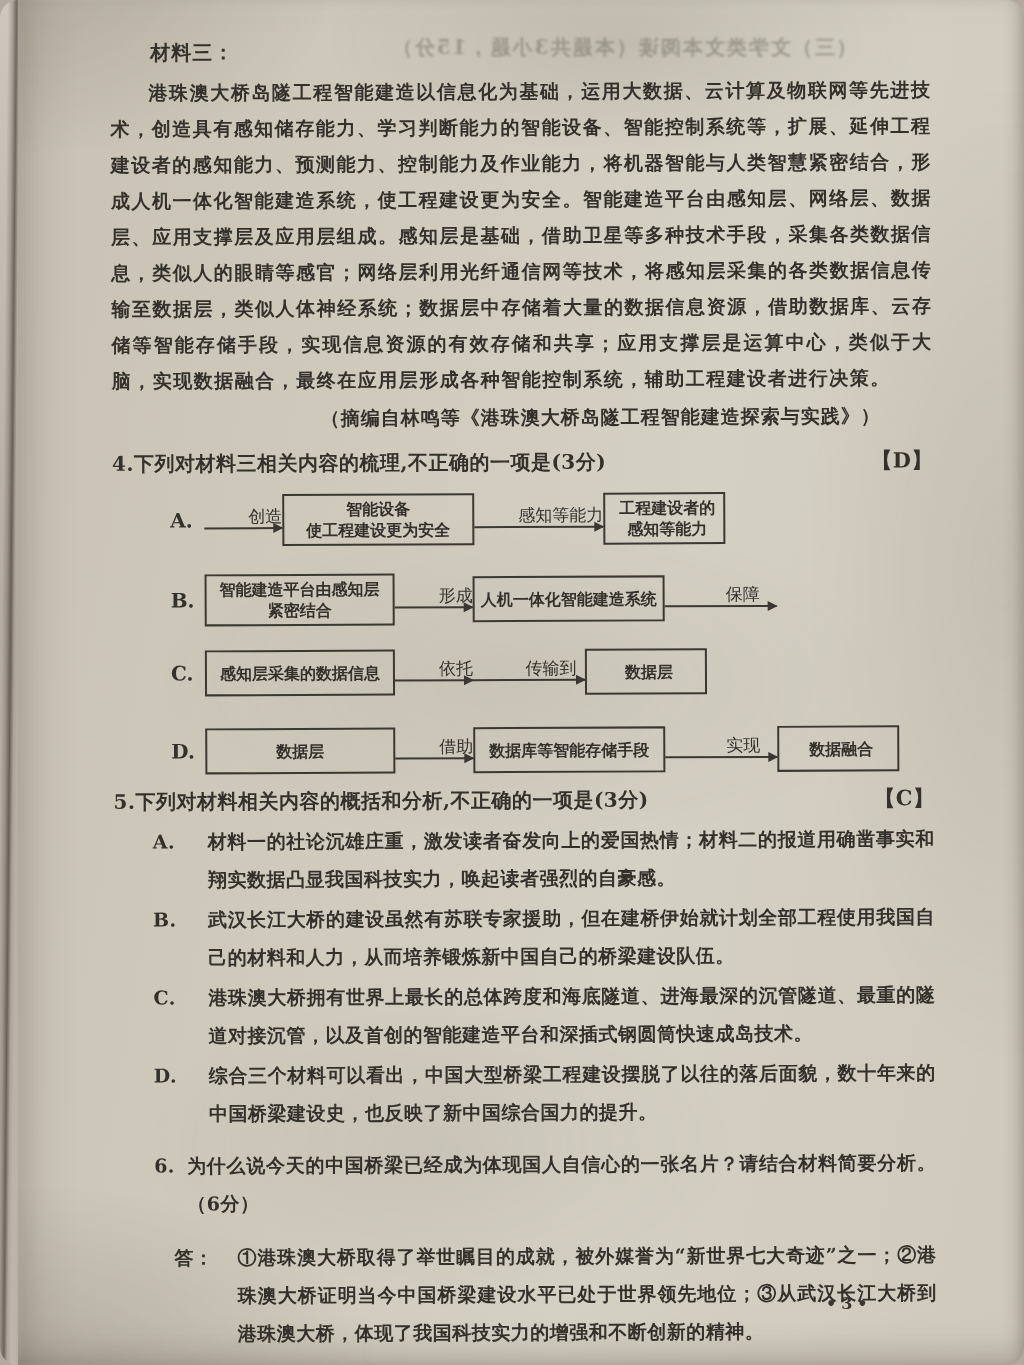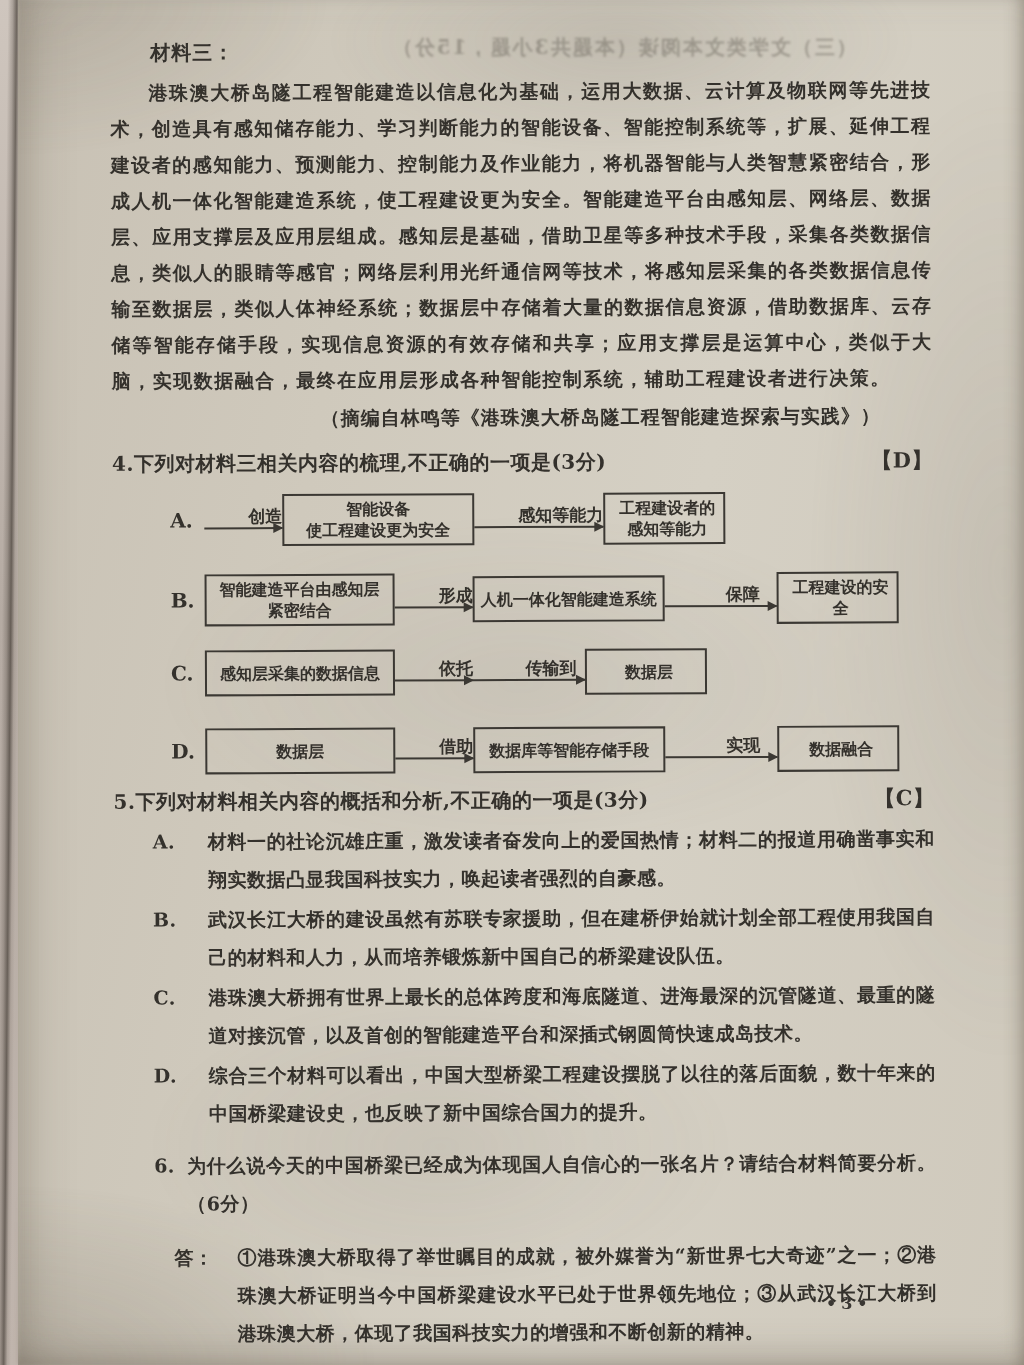--- a/index.html
+++ b/index.html
@@ -2,21 +2,21 @@
 <html><head>
 <meta charset="utf-8">
 <style>
   html, body { margin: 0; padding: 0; }
   body {
     width: 1024px; height: 1365px; overflow: hidden;
     background: #b3a9a1;
     font-family: "DejaVu Serif", "Liberation Serif", serif;
   }
   .photo {
-    position: relative; width: 1024px; height: 1365px; overflow: hidden;
+    position: relative; width: 1024px; height: 1365px; overflow: hidden; border-radius: 18px;
   }
   .desk-strip {
     position: absolute; left: 0; top: 0; width: 30px; height: 100%;
     background: linear-gradient(180deg, #cfc6be 0%, #b5aba3 45%, #c0b5ad 100%);
   }
   .page-edge-line {
     position: absolute; left: 8px; top: -10px; width: 16px; height: 1390px;
     background: linear-gradient(90deg, transparent 0%, rgba(60,52,44,0.25) 30%,
                 rgba(50,43,36,0.60) 55%, rgba(120,110,100,0.20) 78%, transparent 100%);
     transform: rotate(0.55deg); transform-origin: top left;
@@ -90,21 +90,21 @@
   .fc-b1 { flex: 0 0 190px; }
   .fc-b2 { flex: 0 0 192px; }
   .fc-b3 { flex: 0 0 122px; padding-left: 8px; }
   .fc-arrow {
     display: flex; flex-direction: column; align-items: center; justify-content: center;
     transform: translateY(-3px);
   }
   .fc-a1 { flex: 0 0 66px; }
   .fc-a2 { flex: 0 0 112px; }
   .fc-arrow-label {
-    font-size: 17px; font-weight: 700; line-height: 20px; white-space: nowrap;
+    font-size: 17px; font-weight: 400; line-height: 20px; white-space: nowrap;
     margin-bottom: 1px;
     margin-left: 44px;
   }
   .fc-arrow-line {
     position: relative; width: 100%; height: 2px; background: #3b3833;
   }
   .fc-arrow-line::after {
     content: ''; position: absolute; right: -1px; top: -4px;
     border-left: 10px solid #3b3833;
     border-top: 5px solid transparent; border-bottom: 5px solid transparent;
@@ -186,21 +186,20 @@
 紧密结合</div>
           <div class="fc-arrow fc-a1">
             <span class="fc-arrow-label">形成</span>
             <span class="fc-arrow-line"></span>
           </div>
           <div class="fc-box fc-b2">人机一体化智能建造系统</div>
           <div class="fc-arrow fc-a2">
             <span class="fc-arrow-label">保障</span>
             <span class="fc-arrow-line"></span>
           </div>
-          <div class="fc-box fc-b3">工程建设的安全</div>
         </div>
 
         <div class="fc-row rc">
           <span class="fc-letter">C.</span>
           <div class="fc-box fc-b1">感知层采集的数据信息</div>
           <div class="fc-arrow fc-a1">
             <span class="fc-arrow-label">依托</span>
             <span class="fc-arrow-line"></span>
           </div>
           <div class="fc-arrow fc-a2">

